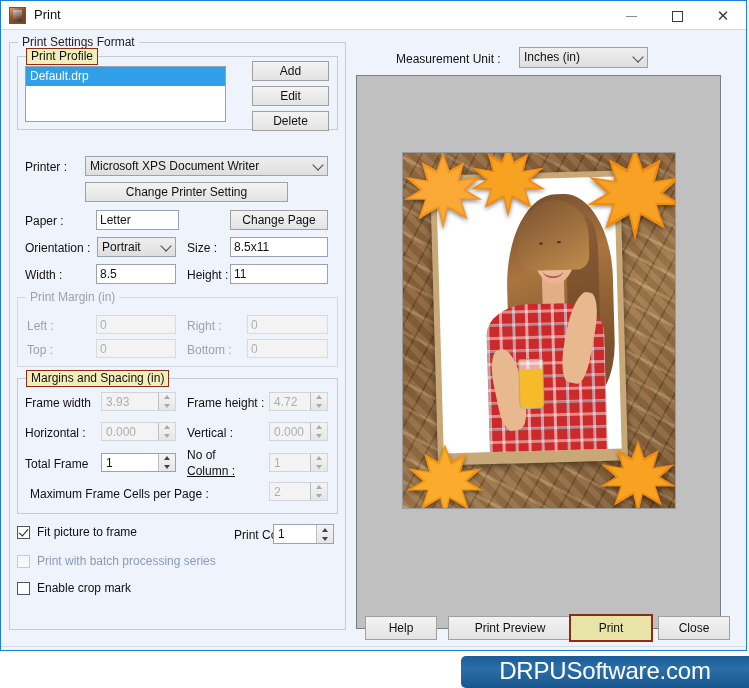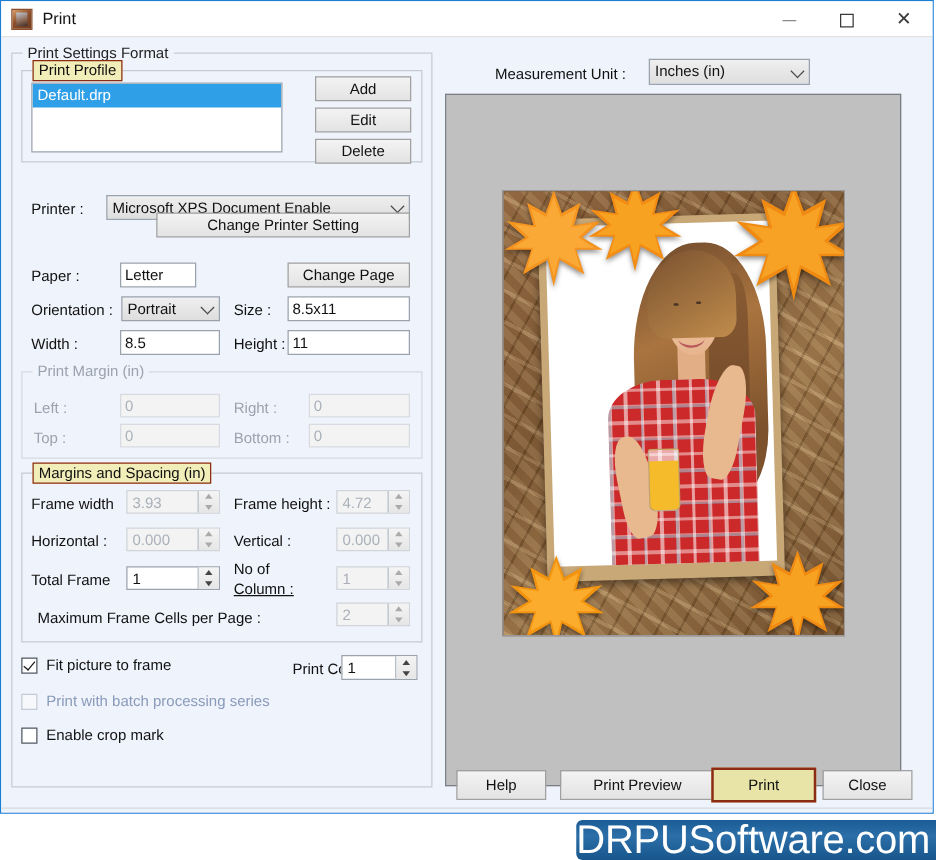--- a/index.html
+++ b/index.html
@@ -420,25 +420,25 @@
 
   
   #watermark {
     position: absolute;
     left: 461px; top: 656px;
     width: 288px; height: 32px;
     background: linear-gradient(#1b5c96 0%, #2b6ea8 40%, #18568c 100%);
     border-radius: 5px 0 0 5px;
     color: #ffffff;
     font-family: "Liberation Sans", sans-serif;
-    font-size: 32px;
+    font-size: 24px;
     letter-spacing: -0.2px;
     display: flex;
     align-items: center;
-    justify-content: flex-start;
+    justify-content: center;
     box-sizing: border-box;
     padding-bottom: 2px;
   }
 </style>
 </head>
 <body>
 
 <div id="window">
 
   <div id="titlebar">
@@ -463,27 +463,27 @@
     <div id="profile-list" style="left:24px; top:36px; width:201px; height:56px;">
       <div class="item sel">Default.drp</div>
     </div>
     <div class="btn" style="left:251px; top:31px; width:77px; height:20px;">Add</div>
     <div class="btn" style="left:251px; top:56px; width:77px; height:20px;">Edit</div>
     <div class="btn" style="left:251px; top:81px; width:77px; height:20px;">Delete</div>
 
 
     <div class="lbl" style="left:24px; top:130px;">Printer :</div>
     <div class="combo" style="left:84px; top:126px; width:243px; height:20px;">
-      <span>Microsoft XPS Document Enable</span>
+      <span>Microsoft XPS Document Writer</span>
       <span class="arrow"></span>
     </div>
-    <div class="btn" style="left:84px; top:140px; width:203px; height:20px;margin-left:40px;">Change Printer Setting</div>
+    <div class="btn" style="left:84px; top:152px; width:203px; height:20px;">Change Printer Setting</div>
 
     <div class="lbl" style="left:24px; top:184px;">Paper :</div>
-    <div class="txt" style="left:95px; top:180px; width:61px; height:20px;">Letter</div>
+    <div class="txt" style="left:95px; top:180px; width:83px; height:20px;">Letter</div>
     <div class="btn" style="left:229px; top:180px; width:98px; height:20px;">Change Page</div>
 
     <div class="lbl" style="left:24px; top:211px;">Orientation :</div>
     <div class="combo" style="left:96px; top:207px; width:79px; height:20px;">
       <span>Portrait</span>
       <span class="arrow"></span>
     </div>
     <div class="lbl" style="left:186px; top:211px;">Size :</div>
     <div class="txt" style="left:229px; top:207px; width:98px; height:20px;">8.5x11</div>
 

